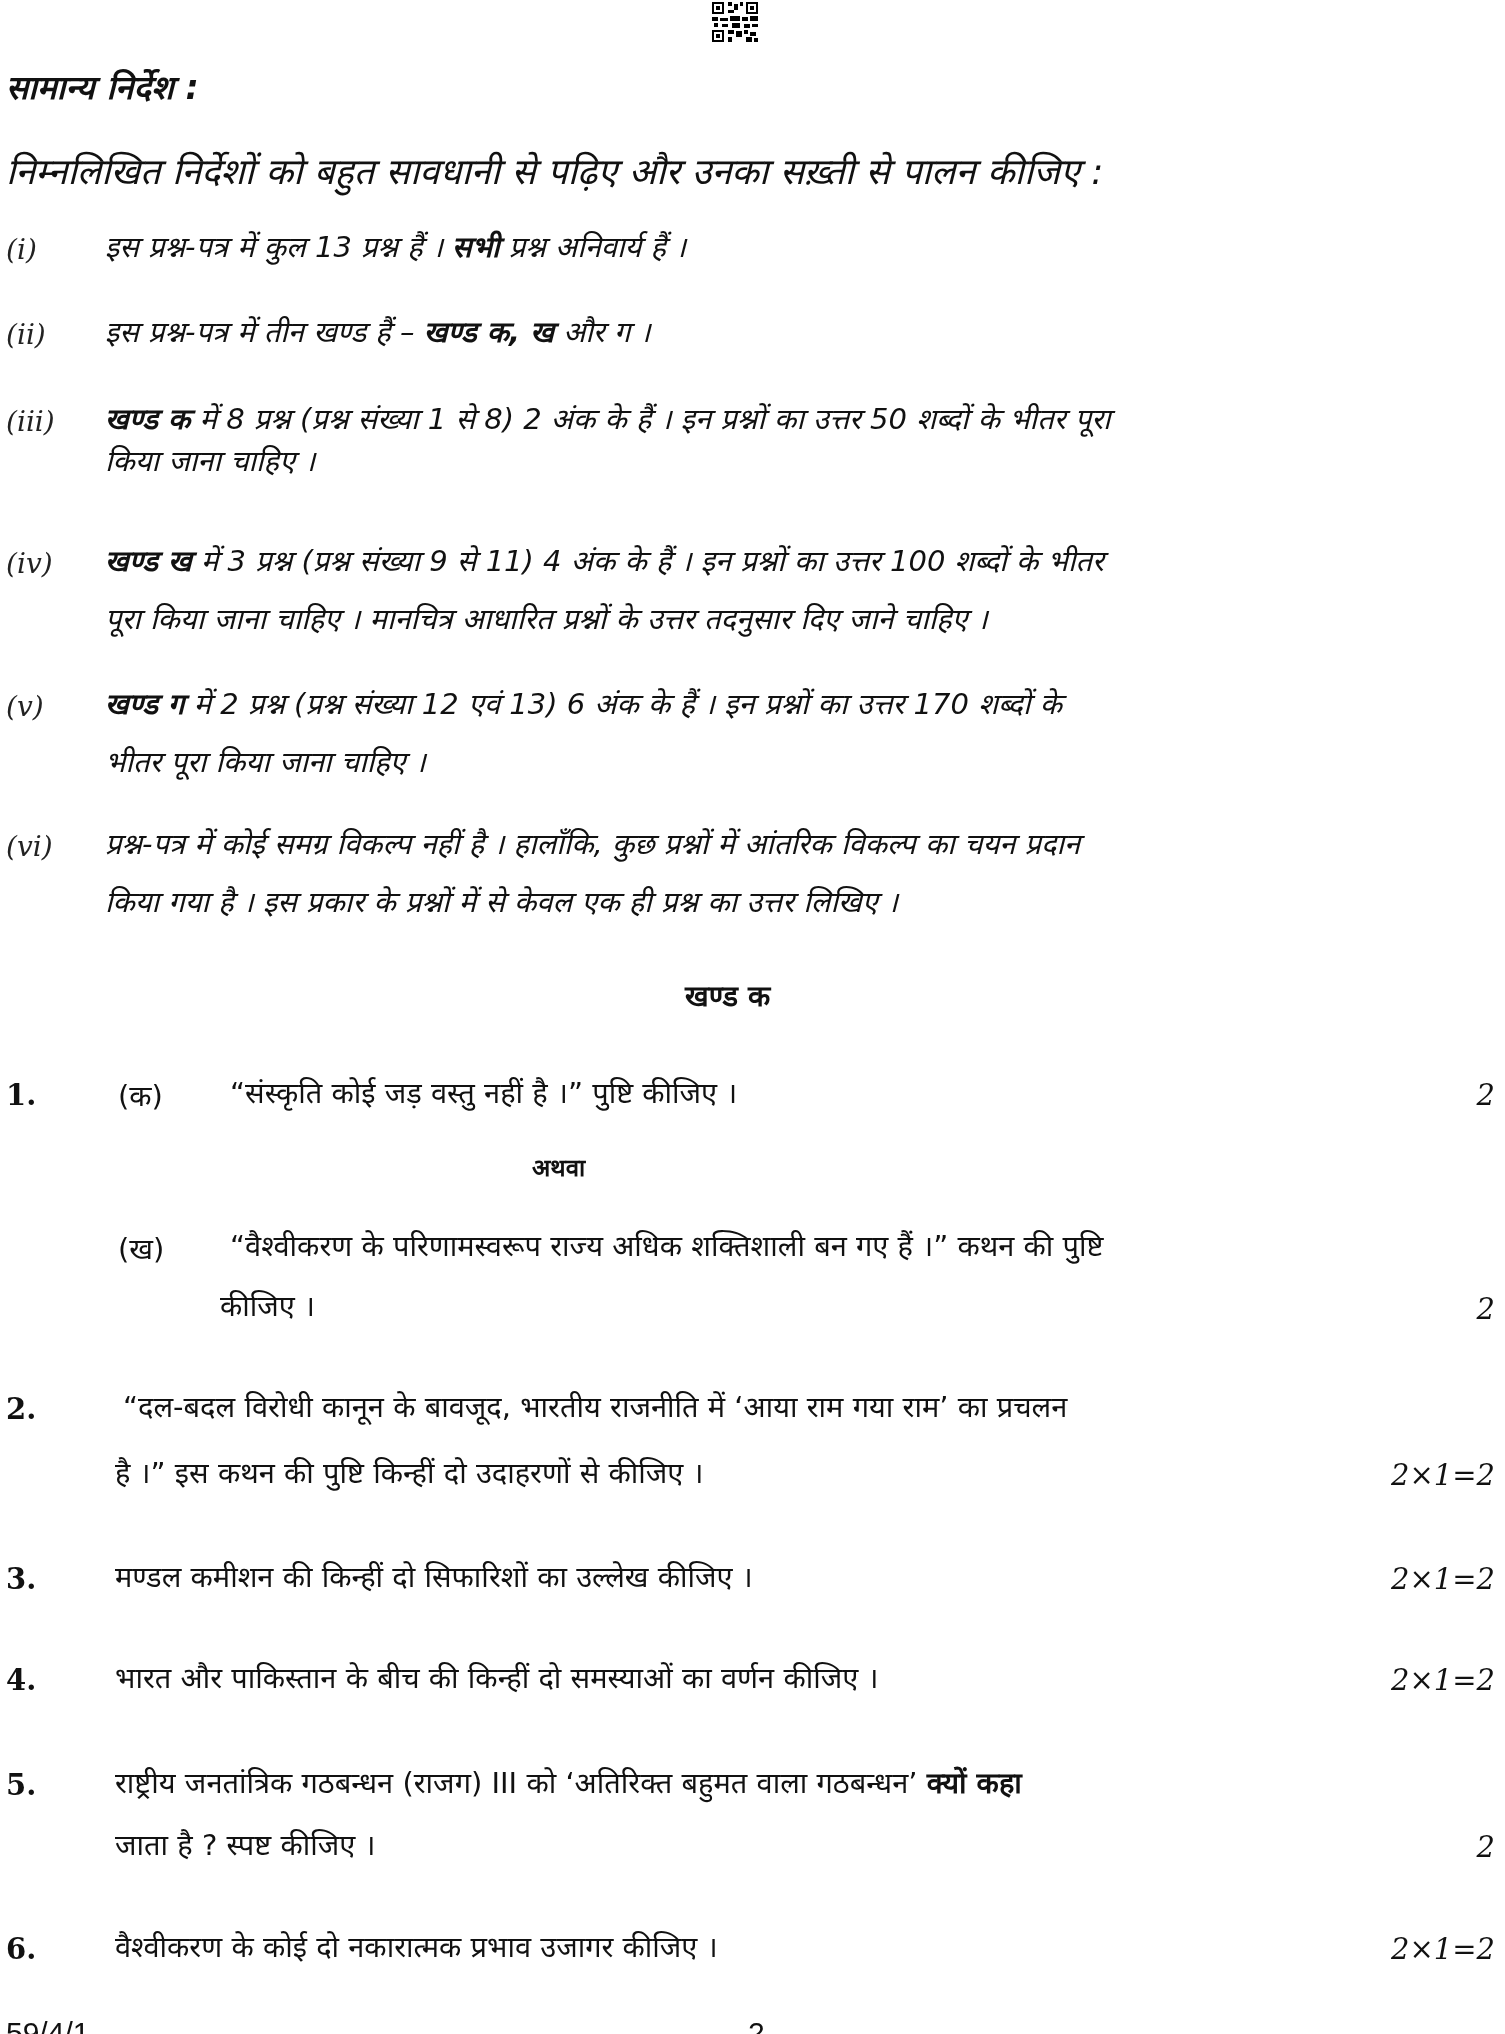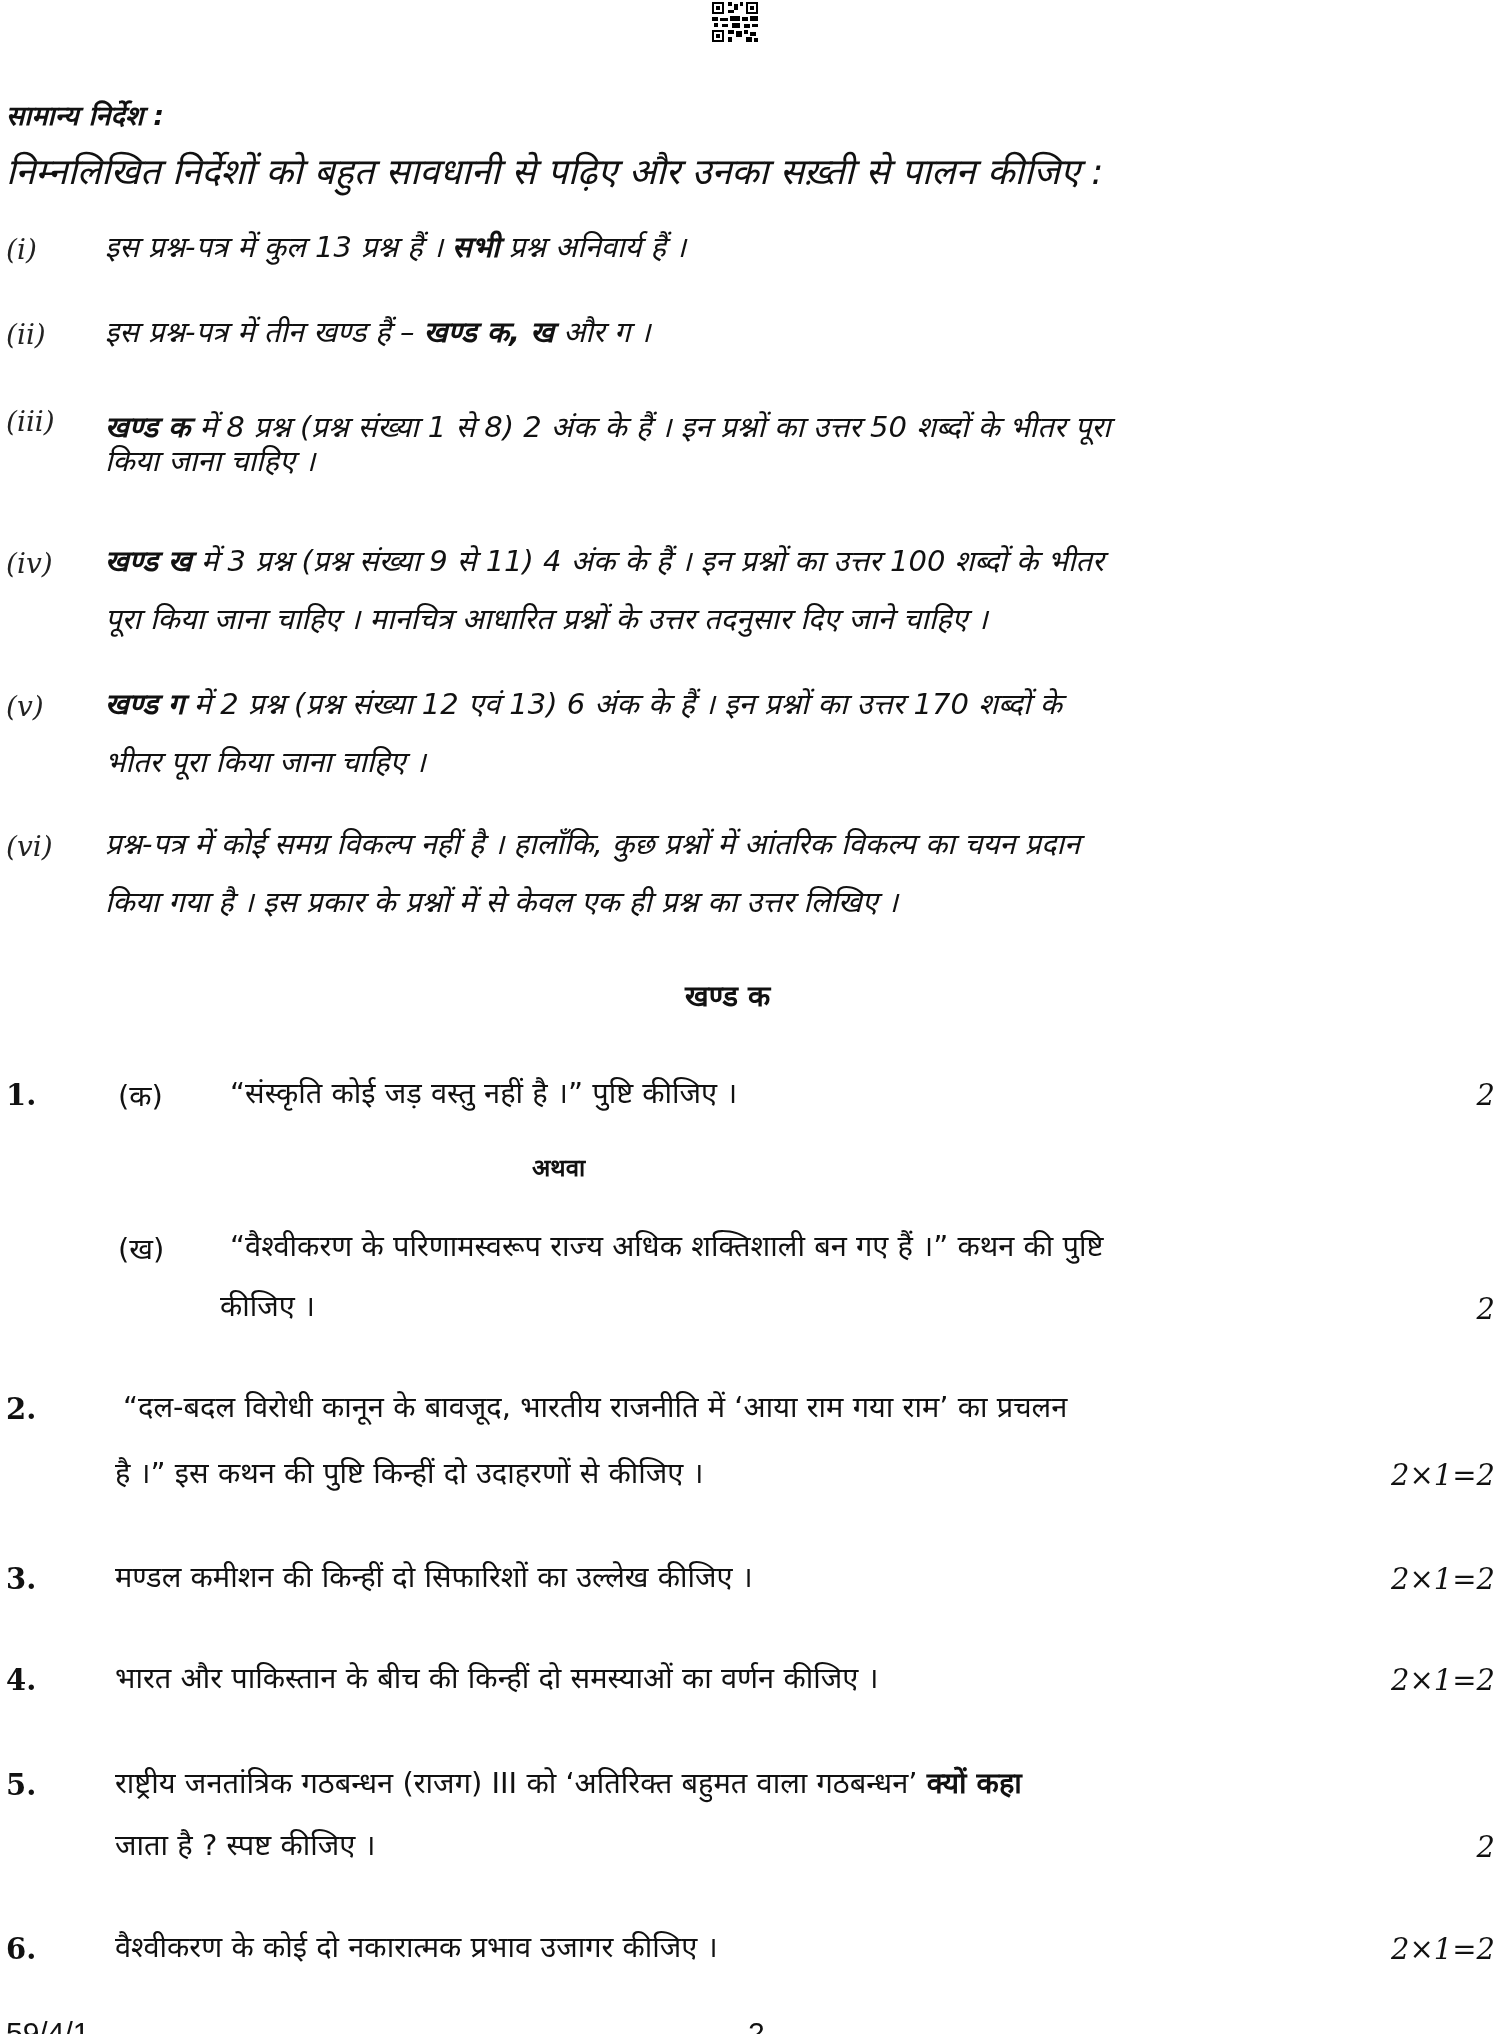--- a/index.html
+++ b/index.html
@@ -21,23 +21,22 @@
   .qr {
     position: absolute;
     left: 712px; top: 2px;
     width: 46px; height: 40px;
   }
 
   .instr-heading {
     font-family: "DejaVu Sans", sans-serif;
     font-weight: bold;
     font-style: italic;
-    font-size: 27px;
+    font-size: 33px;
     letter-spacing: 0.2px;
-    margin-top: 32px;
   }
   .instr-intro {
     font-family: "DejaVu Sans", sans-serif;
     font-style: italic;
     font-size: 36px;
   }
   .roman {
     font-family: "DejaVu Serif", serif;
     font-style: italic;
     font-size: 28px;
@@ -136,21 +135,21 @@
 <div class="abs instr-text" style="left:105px; top:218px;">
   <span>इस प्रश्न-पत्र में कुल 13 प्रश्न हैं । </span><b>सभी</b><span> प्रश्न अनिवार्य हैं ।</span>
 </div>
 
 <div class="abs roman" style="left:6px; top:318px;">(ii)</div>
 <div class="abs instr-text" style="left:105px; top:303px;">
   <span>इस प्रश्न-पत्र में तीन खण्ड हैं – </span><b>खण्ड क, ख</b><span> और ग ।</span>
 </div>
 
 <div class="abs roman" style="left:6px; top:405px;">(iii)</div>
-<div class="abs instr-text" style="left:105px; top:398px;font-style:italic;">
+<div class="abs instr-text" style="left:105px; top:390px;font-style:italic;">
   <b>खण्ड क</b><span> में 8 प्रश्न (प्रश्न संख्या 1 से 8) 2 अंक के हैं । इन प्रश्नों का उत्तर 50 शब्दों के भीतर पूरा</span>
 </div>
 <div class="abs instr-text" style="left:105px; top:432px;">किया जाना चाहिए ।</div>
 
 <div class="abs roman" style="left:6px; top:547px;">(iv)</div>
 <div class="abs instr-text" style="left:105px; top:532px;">
   <b>खण्ड ख</b><span> में 3 प्रश्न (प्रश्न संख्या 9 से 11) 4 अंक के हैं । इन प्रश्नों का उत्तर 100 शब्दों के भीतर</span>
 </div>
 <div class="abs instr-text" style="left:105px; top:590px;">पूरा किया जाना चाहिए । मानचित्र आधारित प्रश्नों के उत्तर तदनुसार दिए जाने चाहिए ।</div>
 

